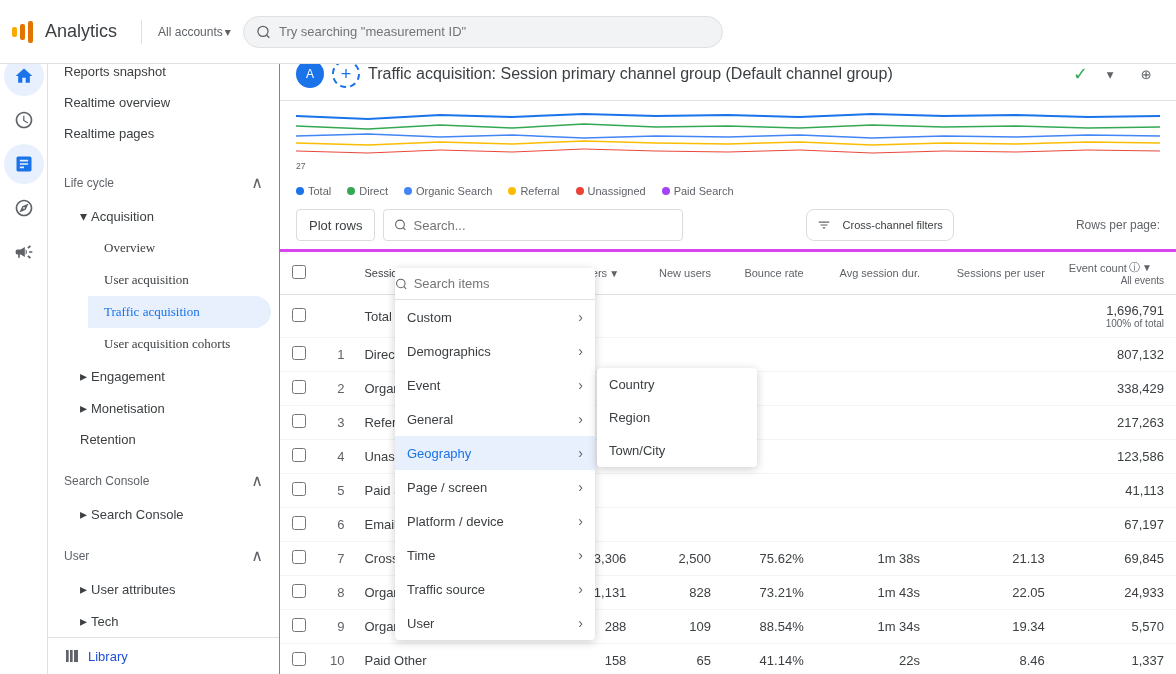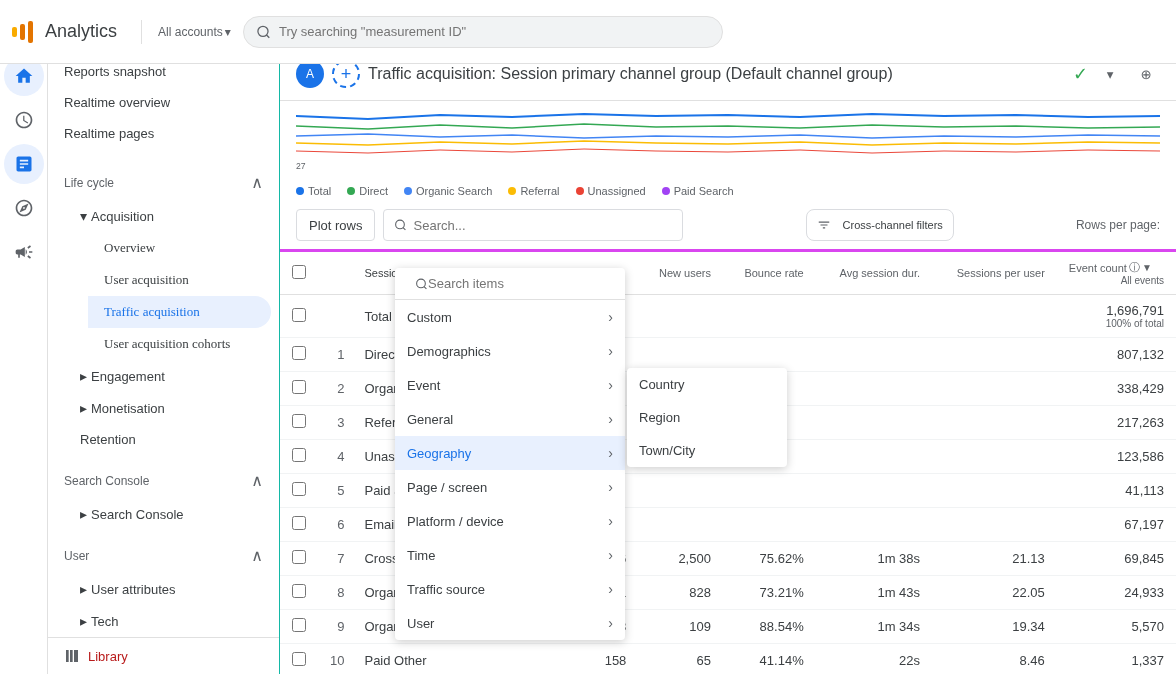--- a/index.html
+++ b/index.html
@@ -119,21 +119,21 @@
     .rows-per-page { margin-left: auto; font-size: 12px; color: #5f6368; }
     .dropdown-container {
       position: absolute; top: 268px; left: 395px; z-index: 300;
       display: flex; gap: 0;
     }
     .dropdown-panel {
       background: #fff; border-radius: 4px; box-shadow: 0 2px 10px rgba(0,0,0,0.2);
       min-width: 200px; overflow: hidden;
     }
     .dropdown-search {
-      display: flex; align-items: center; padding: 8px 20px;
+      display: flex; align-items: center; gap: 6px; padding: 8px 0;
       border-bottom: 1px solid #e0e0e0;
     }
     .dropdown-search input {
       border: none; outline: none; font-size: 13px; color: #3c4043; width: 100%; background: transparent;
     }
     .dropdown-item {
       display: flex; align-items: center; justify-content: space-between;
       padding: 9px 12px; font-size: 13px; color: #3c4043; cursor: pointer;
     }
     .dropdown-item:hover, .dropdown-item.selected { background: #e8f0fe; }
@@ -177,21 +177,21 @@
 
     
     .cross-channel-btn {
       display: flex; align-items: center; gap: 12px; height: 32px; padding: 0 10px;
       border: 1px solid #dadce0; border-radius: 8px; background: #fff; font-size: 11px;
       color: #3c4043; cursor: pointer; margin-left: auto;
     }
 
     .library-item {
       display: flex; align-items: center; gap: 8px; padding: 10px 16px; cursor: pointer;
-      font-size: 13px; color: #b91c1c; margin-top: auto;
+      font-size: 13px; color: #1d4ed8; margin-top: auto;
     }
 
     .sidebar-footer { margin-top: auto; border-top: 1px solid #e0e0e0; }
   </style>
 </head>
 <body>
 
 <div id="topbar">
   <div class="logo-icon">
     <div class="logo-bar" style="height:10px;background:#f9ab00;"></div>

